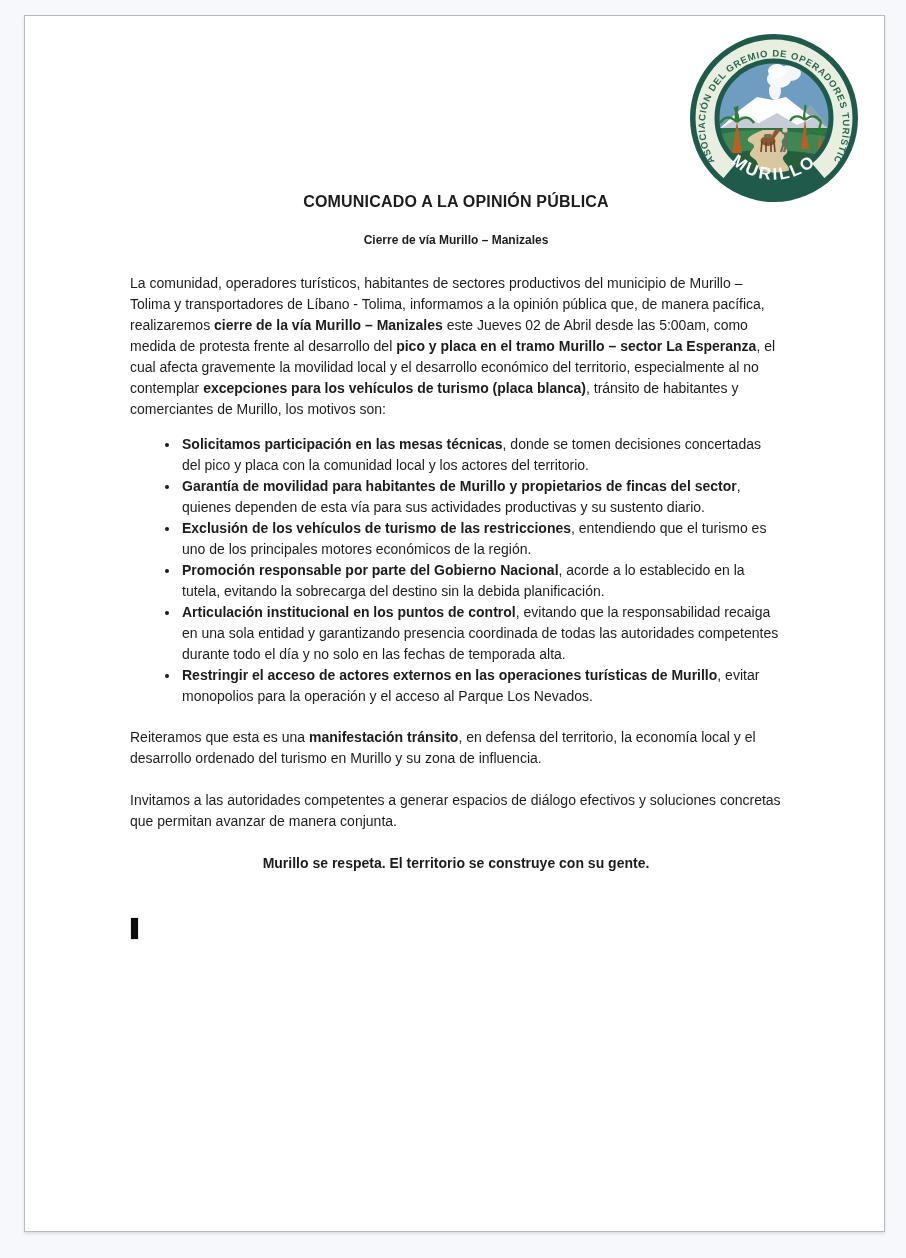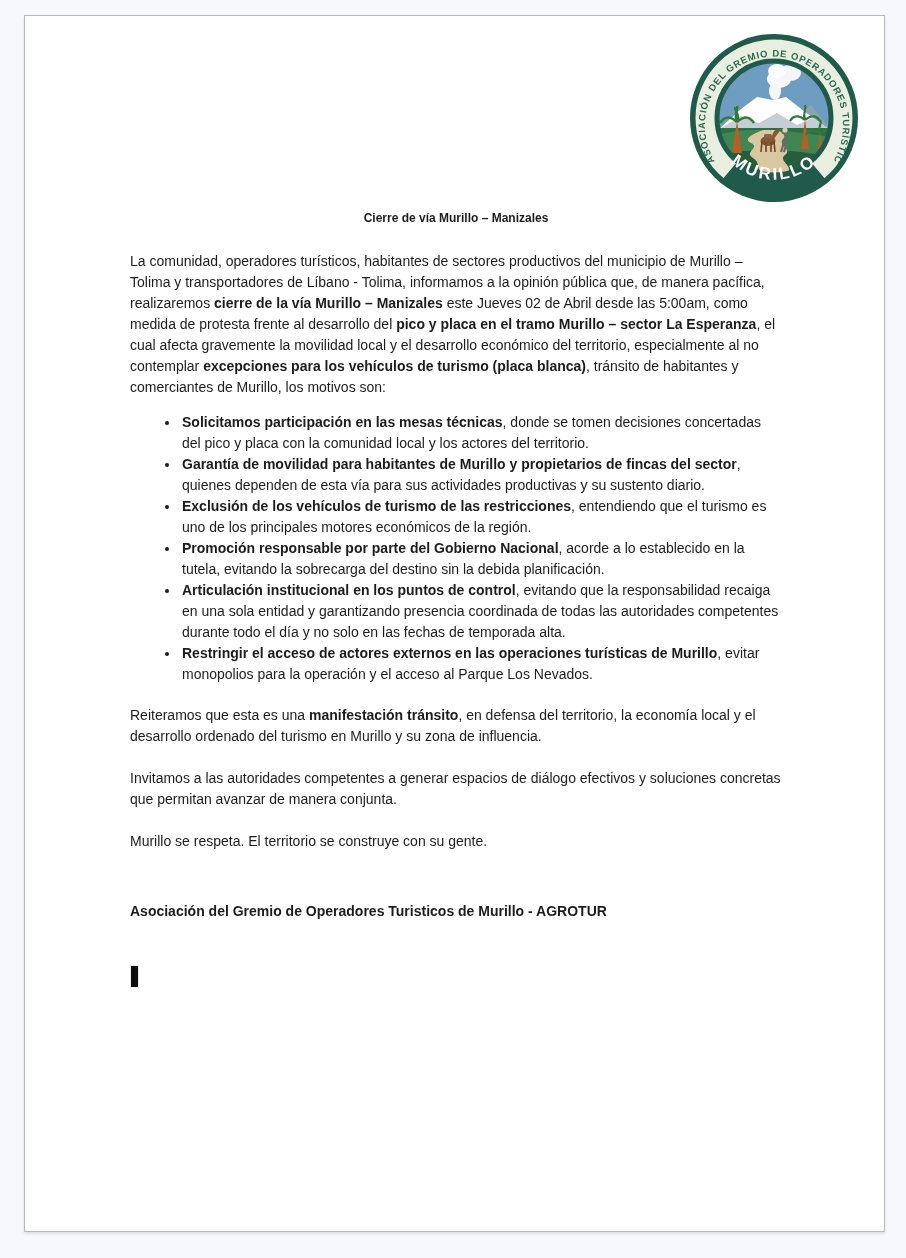--- a/index.html
+++ b/index.html
@@ -37,21 +37,21 @@
     text-align:center; font-weight:bold;
   }
   p { margin:21px 0 0 0; }
   p.intro { margin-top:22px; }
   .b { font-weight:bold; }
   ul {
     margin:14px 0 0 0; padding:0 0 0 50px;
   }
   li { margin:0; padding-left:2px; }
   p.closing1 { margin-top:20px; }
-  p.slogan { font-weight:normal; }
+  p.slogan { font-weight:bold;text-align:center; }
   p.signature { font-weight:bold; margin-top:49px; }
   .caret {
     margin-top:44px; margin-left:1px;
     width:7px; height:21px;
     background:#0b0b0b;
     outline:1px solid #e9e9e9;
   }
   svg text { font-family:"Liberation Sans","DejaVu Sans",sans-serif; }
 </style>
 </head>
@@ -121,34 +121,34 @@
 
     <text font-size="9.5" font-weight="bold" letter-spacing="0.8" fill="#2c674f">
       <textPath href="#ringPath" startOffset="2">ASOCIACIÓN DEL GREMIO DE OPERADORES TURÍSTICOS</textPath>
     </text>
     <text font-size="17" font-weight="bold" letter-spacing="2.5" text-anchor="middle" fill="#ffffff">
       <textPath href="#namePath" startOffset="50%">MURILLO</textPath>
     </text>
   </svg>
 
   <div class="content">
+    <h1>COMUNICADO A LA OPINIÓN PÚBLICA</h1>
     <h2>Cierre de vía Murillo – Manizales</h2>
 
     <p class="intro"><span>La comunidad, operadores turísticos, habitantes de sectores productivos del municipio de Murillo – Tolima y transportadores de Líbano - Tolima, informamos a la opinión pública que, de manera pacífica, realizaremos </span><span class="b">cierre de la vía Murillo – Manizales</span><span> este Jueves 02 de Abril desde las 5:00am, como medida de protesta frente al desarrollo del </span><span class="b">pico y placa en el tramo Murillo – sector La Esperanza</span><span>, el cual afecta gravemente la movilidad local y el desarrollo económico del territorio, especialmente al no contemplar </span><span class="b">excepciones para los vehículos de turismo (placa blanca)</span><span>, tránsito de habitantes y comerciantes de Murillo, los motivos son:</span></p>
 
     <ul id="demands">
         <li><span class="b">Solicitamos participación en las mesas técnicas</span><span>, donde se tomen decisiones concertadas del pico y placa con la comunidad local y los actores del territorio.</span></li>
         <li><span class="b">Garantía de movilidad para habitantes de Murillo y propietarios de fincas del sector</span><span>, quienes dependen de esta vía para sus actividades productivas y su sustento diario.</span></li>
         <li><span class="b">Exclusión de los vehículos de turismo de las restricciones</span><span>, entendiendo que el turismo es uno de los principales motores económicos de la región.</span></li>
         <li><span class="b">Promoción responsable por parte del Gobierno Nacional</span><span>, acorde a lo establecido en la tutela, evitando la sobrecarga del destino sin la debida planificación.</span></li>
         <li><span class="b">Articulación institucional en los puntos de control</span><span>, evitando que la responsabilidad recaiga en una sola entidad y garantizando presencia coordinada de todas las autoridades competentes durante todo el día y no solo en las fechas de temporada alta.</span></li>
         <li><span class="b">Restringir el acceso de actores externos en las operaciones turísticas de Murillo</span><span>, evitar monopolios para la operación y el acceso al Parque Los Nevados.</span></li>
       </ul>
 
     <p class="closing1"><span>Reiteramos que esta es una </span><span class="b">manifestación tránsito</span><span>, en defensa del territorio, la economía local y el desarrollo ordenado del turismo en Murillo y su zona de influencia.</span></p>
     <p><span>Invitamos a las autoridades competentes a generar espacios de diálogo efectivos y soluciones concretas que permitan avanzar de manera conjunta.</span></p>
 
     <p class="slogan">Murillo se respeta. El territorio se construye con su gente.</p>
-    <p class="signature">Asociación del Gremio de Operadores Turisticos de Murillo - AGROTUR</p>
 
     <div class="caret"></div>
   </div>
 </div>
 
 </body></html>

